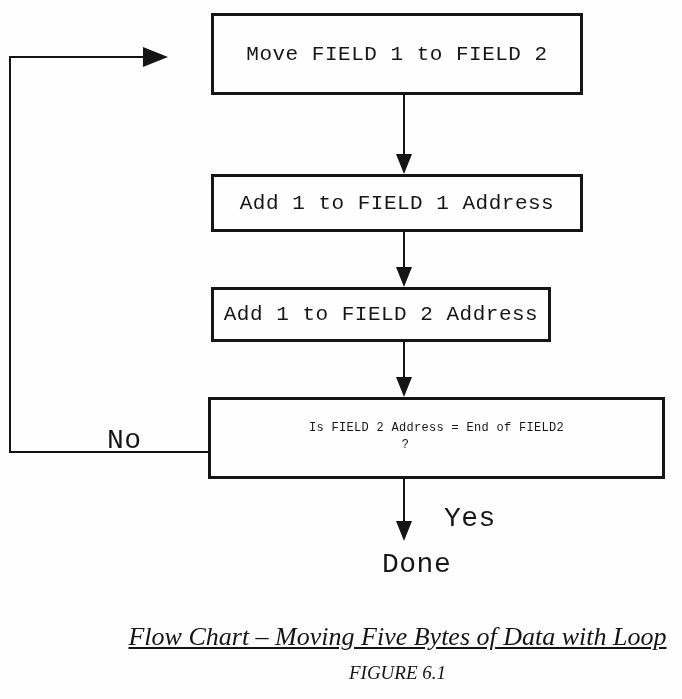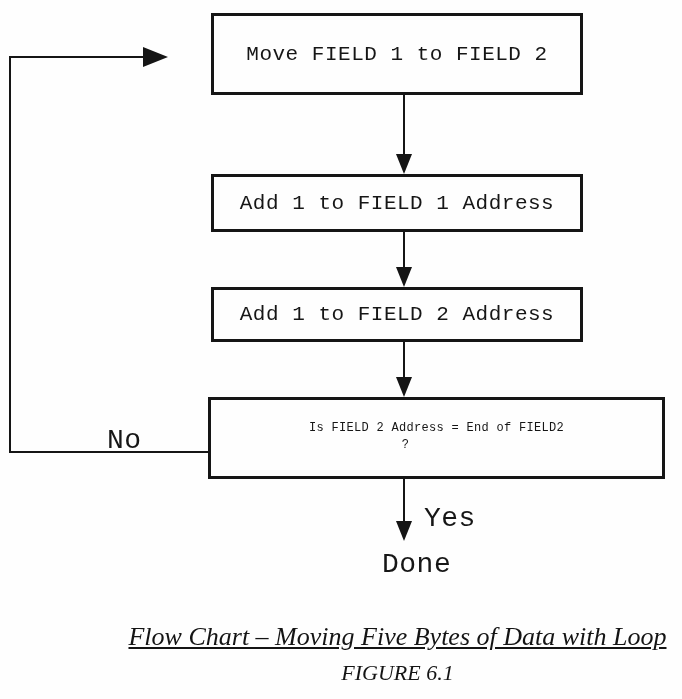--- a/index.html
+++ b/index.html
@@ -72,56 +72,56 @@
     position: absolute;
     left: 115px;
     top: 622px;
     width: 565px;
     text-align: center;
     font-family: "Liberation Serif", "DejaVu Serif", serif;
     font-style: italic;
     color: #141414;
   }
   .caption .title { font-size: 26px; line-height: 30px; text-decoration: underline; }
-  .caption .figure { font-size: 22px; line-height: 28px; margin-top: 7px; }
+  .caption .figure { font-size: 19px; line-height: 28px; margin-top: 7px; }
 </style>
 </head>
 <body>
 
 <div id="page">
 
   <div class="fbox" style="left:211px; top:13px; width:372px; height:82px;">
     <span>Move FIELD 1 to FIELD 2</span>
   </div>
 
   <div class="vline" style="left:403px; top:94px; height:62px;"></div>
   <div class="arrowhead-down" style="left:396px; top:154px;"></div>
 
   <div class="fbox" style="left:211px; top:174px; width:372px; height:58px;">
     <span>Add 1 to FIELD 1 Address</span>
   </div>
 
   <div class="vline" style="left:403px; top:231px; height:38px;"></div>
   <div class="arrowhead-down" style="left:396px; top:267px;"></div>
 
-  <div class="fbox" style="left:211px; top:287px; width:372px; height:55px;">
+  <div class="fbox" style="left:211px; top:287px; width:340px; height:55px;">
     <span>Add 1 to FIELD 2 Address</span>
   </div>
 
   <div class="vline" style="left:403px; top:341px; height:40px;"></div>
   <div class="arrowhead-down" style="left:396px; top:377px;"></div>
 
   <div class="fbox decision" style="left:208px; top:397px; width:457px; height:82px;">
     <span>Is FIELD 2 Address = End of FIELD2</span>
     <span class="qmark">?</span>
   </div>
 
   <div class="vline" style="left:403px; top:479px; height:43px;"></div>
   <div class="arrowhead-down" style="left:396px; top:521px;"></div>
-  <div class="edge-label" style="left:424px; top:503px;">Yes</div>
+  <div class="edge-label" style="left:444px; top:503px;">Yes</div>
 
   <div class="edge-label" style="left:382px; top:549px;">Done</div>
 
   <div class="hline" style="left:9px; top:451px; width:200px;"></div>
   <div class="edge-label" style="left:107px; top:425px;">No</div>
   <div class="vline" style="left:9px; top:56px; height:397px;"></div>
   <div class="hline" style="left:9px; top:56px; width:134px;"></div>
   <div class="arrowhead-right" style="left:143px; top:47px;"></div>
 
   <div class="caption">

